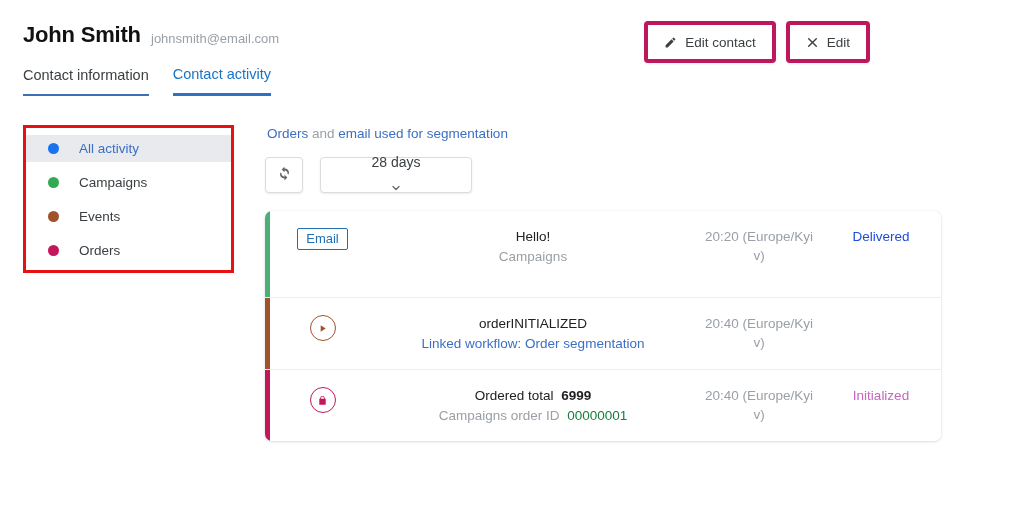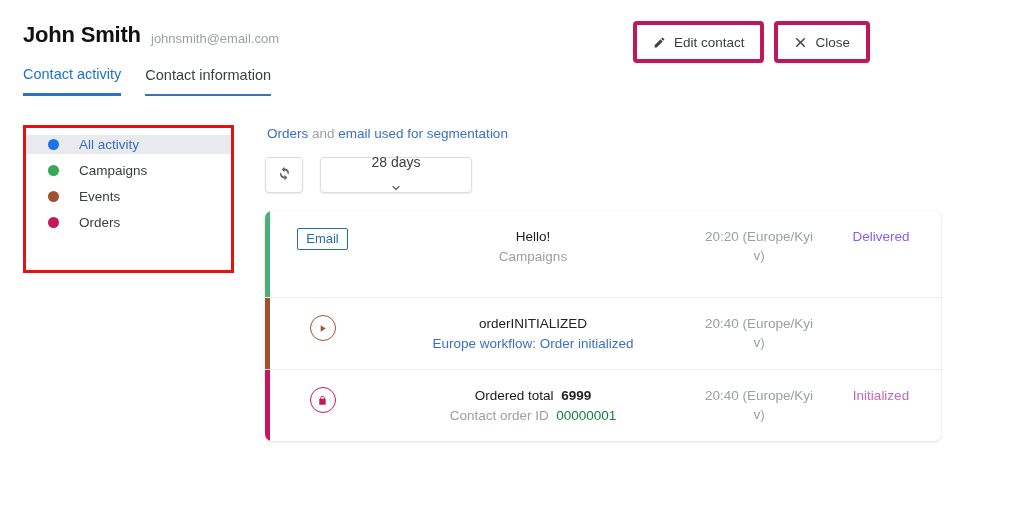--- a/index.html
+++ b/index.html
@@ -101,21 +101,21 @@
   .sidebar {
     position: absolute;
     left: 0; top: 0;
     width: 100%;
     padding-top: 7px;
     box-sizing: border-box;
   }
   .side-item {
     display: flex;
     align-items: center;
-    height: 19px;
+    height: 27px;
     padding-left: 22px;
     font-size: 13.5px;
     color: #3c4043;
     cursor: pointer;
   }
   .side-item + .side-item { margin-top: 7px; }
   .side-item.active {
     background: #e8eaed;
     color: #3b6fc4;
   }
@@ -283,27 +283,27 @@
         </svg>
       </span>
       <span>Edit contact</span>
     </div>
     <div class="btn">
       <span>
         <svg width="13" height="13" viewBox="0 0 24 24" fill="none" stroke="#3c4043" stroke-width="2.6" stroke-linecap="round">
           <path d="M5 5l14 14M19 5L5 19"></path>
         </svg>
       </span>
-      <span>Close</span>
+      <span>Edit</span>
     </div>
   </div>
 
   <div class="tabs">
+    <div class="tab">Contact information</div>
     <div class="tab active">Contact activity</div>
-    <div class="tab">Contact information</div>
   </div>
 </div>
 
 <div class="sidebar-wrap">
   <div class="sidebar">
     <div class="side-item active">
       <span class="dot" style="background:#1a73e8"></span>
       <span>All activity</span>
     </div>
     <div class="side-item">
@@ -349,51 +349,51 @@
     <div class="act-row row-first">
       <div class="row-bar" style="background:#4caf77"></div>
       <div class="row-badge-col">
         <span class="email-badge">Email</span>
       </div>
       <div class="row-body">
         <div class="row-title">Hello!</div>
         <div class="row-sub">Campaigns</div>
       </div>
       <div class="row-time">20:20 (Europe/Kyiv)</div>
-      <div class="row-status" style="color:#8b5cf6">Delivered</div>
+      <div class="row-status" style="color:#1d4ed8">Delivered</div>
     </div>
 
     <div class="act-row">
       <div class="row-bar" style="background:#a0522d"></div>
       <div class="row-badge-col">
         <span class="circle-icon" style="color:#a0522d">
           <svg width="11" height="11" viewBox="0 0 24 24" fill="#a0522d">
             <path d="M8 5l11 7-11 7z"></path>
           </svg>
         </span>
       </div>
       <div class="row-body">
         <div class="row-title">orderINITIALIZED</div>
-        <div class="row-sub link">Europe workflow: Order initialized</div>
+        <div class="row-sub link">Linked workflow: Order segmentation</div>
       </div>
       <div class="row-time">20:40 (Europe/Kyiv)</div>
       <div class="row-status"></div>
     </div>
 
     <div class="act-row">
       <div class="row-bar" style="background:#c2185b"></div>
       <div class="row-badge-col">
         <span class="circle-icon" style="color:#c2185b">
           <svg width="11" height="11" viewBox="0 0 24 24" fill="#c2185b">
             <path d="M19 8h-2V7a5 5 0 10-10 0v1H5v13h14V8zm-10-1a3 3 0 116 0v1H9V7z"></path>
           </svg>
         </span>
       </div>
       <div class="row-body">
         <div class="row-title"><span>Ordered total</span>&nbsp;&nbsp;<span class="bold">6999</span></div>
-        <div class="row-sub"><span>Contact order ID</span>&nbsp;&nbsp;<span class="val">00000001</span></div>
+        <div class="row-sub"><span>Campaigns order ID</span>&nbsp;&nbsp;<span class="val">00000001</span></div>
       </div>
       <div class="row-time">20:40 (Europe/Kyiv)</div>
       <div class="row-status" style="color:#c765c0">Initialized</div>
     </div>
 
   </div>
 </div>
 
 </body></html>

